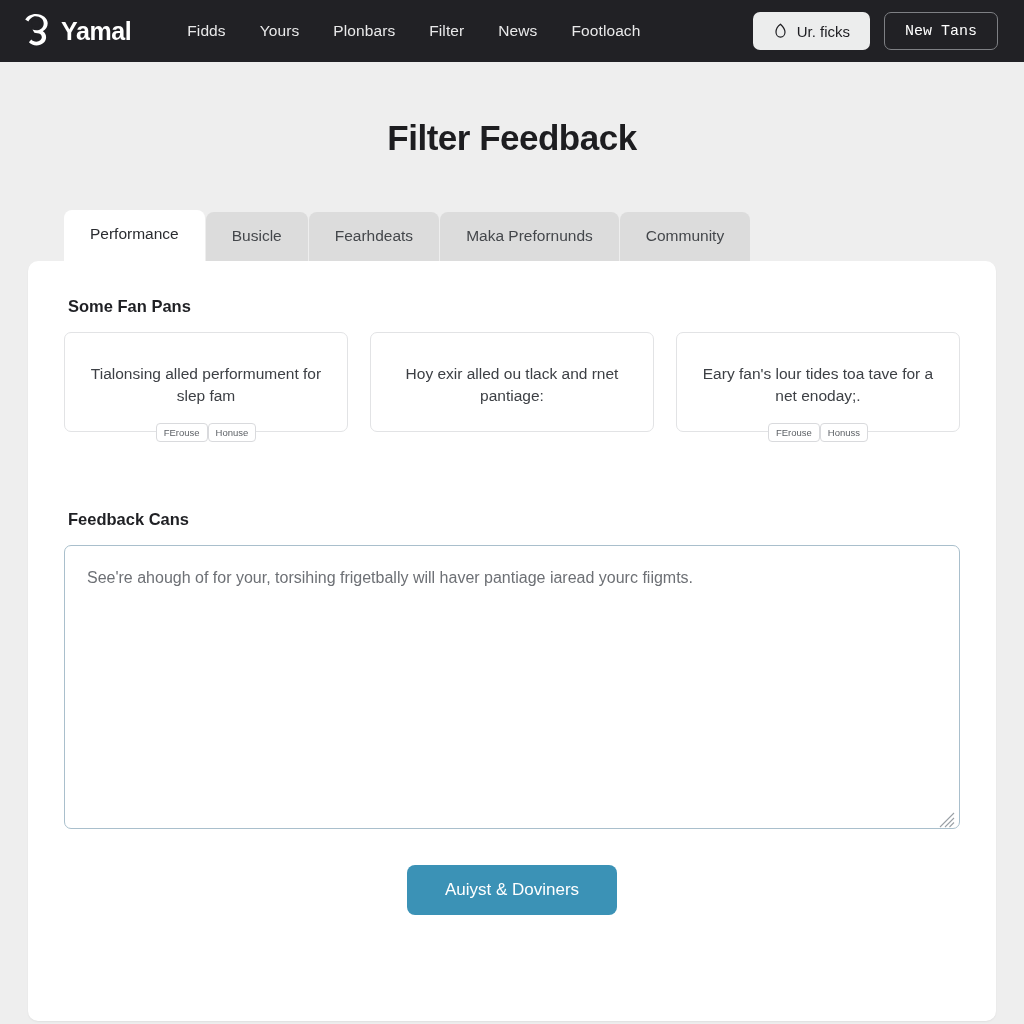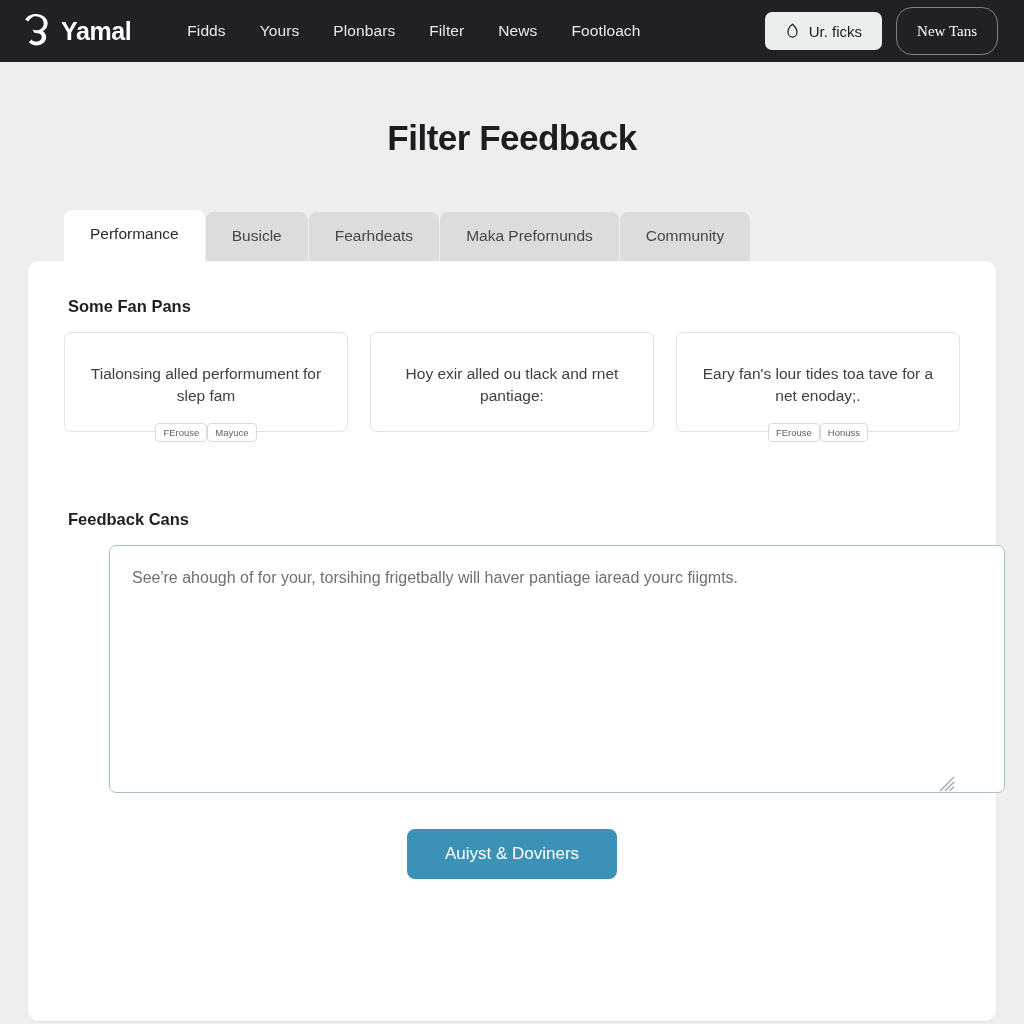--- a/index.html
+++ b/index.html
@@ -74,25 +74,25 @@
     align-items: center;
     gap: 9px;
     cursor: pointer;
     white-space: nowrap;
   }
   .flame-icon { display: block; }
   .btn-outline {
     background: transparent;
     color: #ffffff;
     border: 1.4px solid #7e8084;
-    border-radius: 16px;
-    height: 48px;
+    border-radius: 7px;
+    height: 38px;
     padding: 0 20px;
     font-size: 15px;
-    font-family: Liberation Serif, serif;
+    font-family: Liberation Mono, monospace;
     cursor: pointer;
     white-space: nowrap;
   }
 
   
   .page-title {
     text-align: center;
     font-size: 35px;
     font-weight: bold;
     color: #1d1d20;
@@ -184,32 +184,31 @@
   }
 
   
   .feedback-block { margin-top: 78px; }
   .textarea-wrap {
     margin-top: 16px;
     position: relative;
   }
   .feedback-area {
     width: 100%;
-    height: 248px;
+    height: 284px;
     border: 1px solid #a9bfcc;
     border-radius: 7px;
     padding: 20px 22px;
     font-family: inherit;
     font-size: 16px;
     color: #4a4d52;
     line-height: 1.5;
     resize: none;
     background: #ffffff;
     outline: none;
-    margin-left: 45px;
   }
   .feedback-area::placeholder { color: #6d7075; }
   .resize-grip {
     position: absolute;
     right: 5px;
     bottom: 5px;
     pointer-events: none;
   }
 
   .submit-row {
@@ -281,21 +280,21 @@
 <div class="panel">
 
   <div class="section-heading">Some Fan Pans</div>
 
   <div class="cards">
 
     <div class="card">
       <div class="card-text">Tialonsing alled performument for slep fam</div>
       <div class="card-tags">
         <span class="tag">FErouse</span>
-        <span class="tag">Mayuce</span>
+        <span class="tag">Honuse</span>
       </div>
     </div>
 
     <div class="card">
       <div class="card-text">Hoy exir alled ou tlack and rnet pantiage:</div>
     </div>
 
     <div class="card">
       <div class="card-text">Eary fan's lour tides toa tave for a net enoday;.</div>
       <div class="card-tags">

